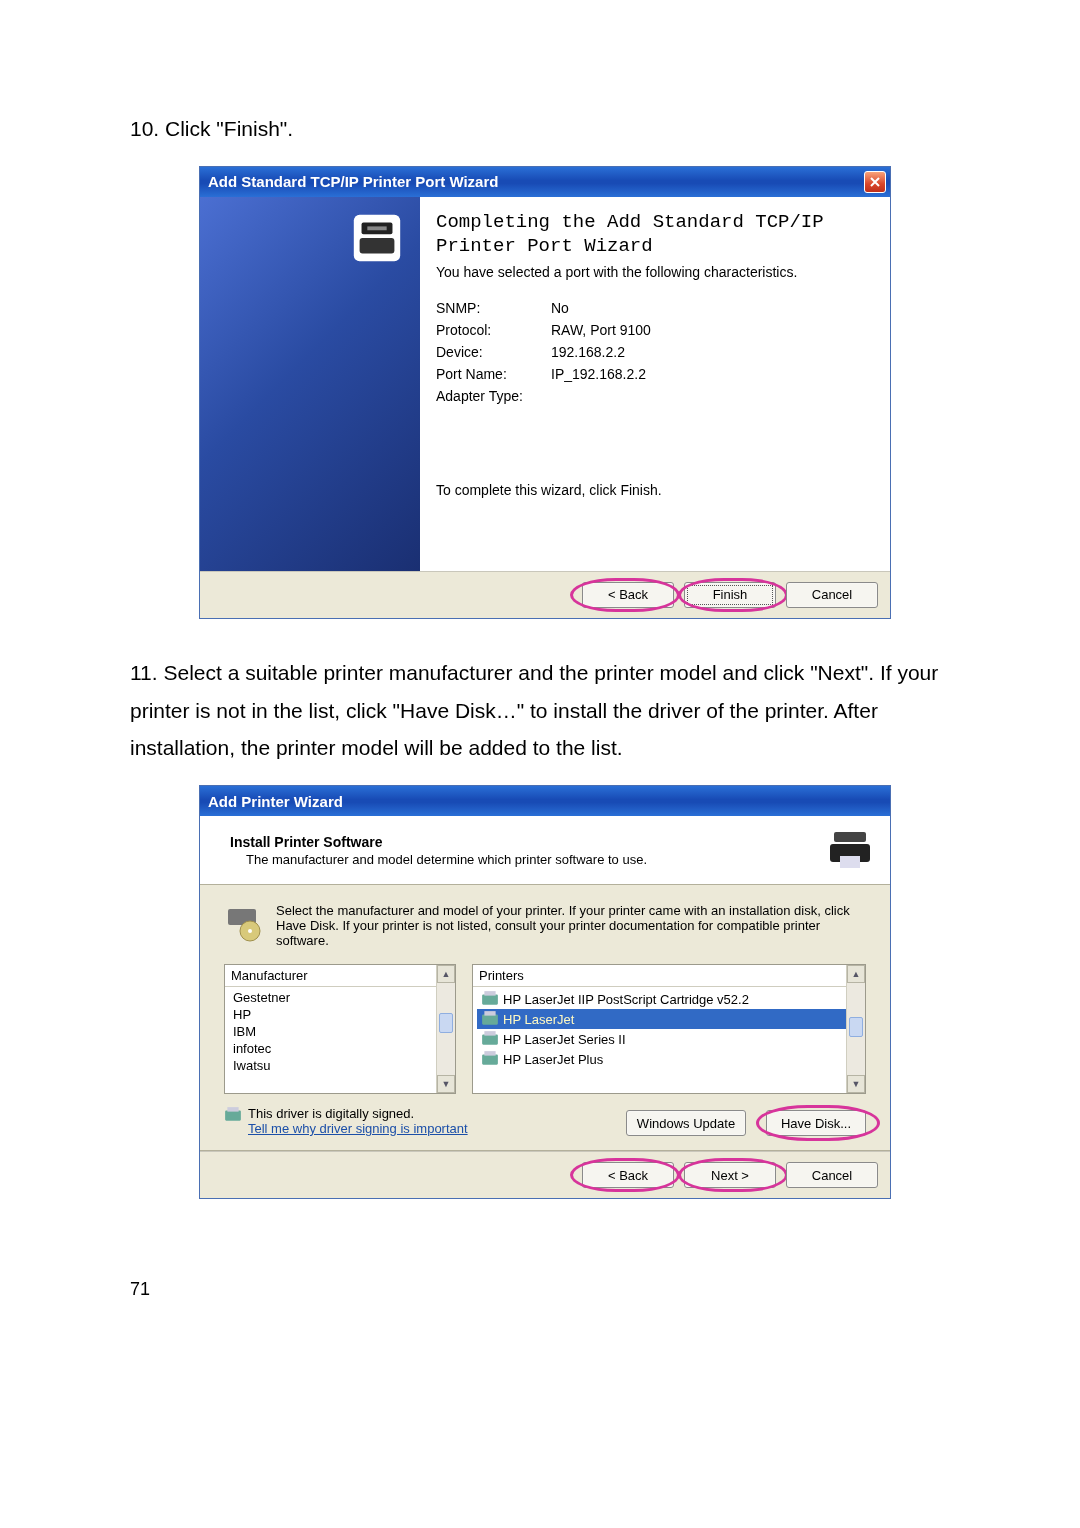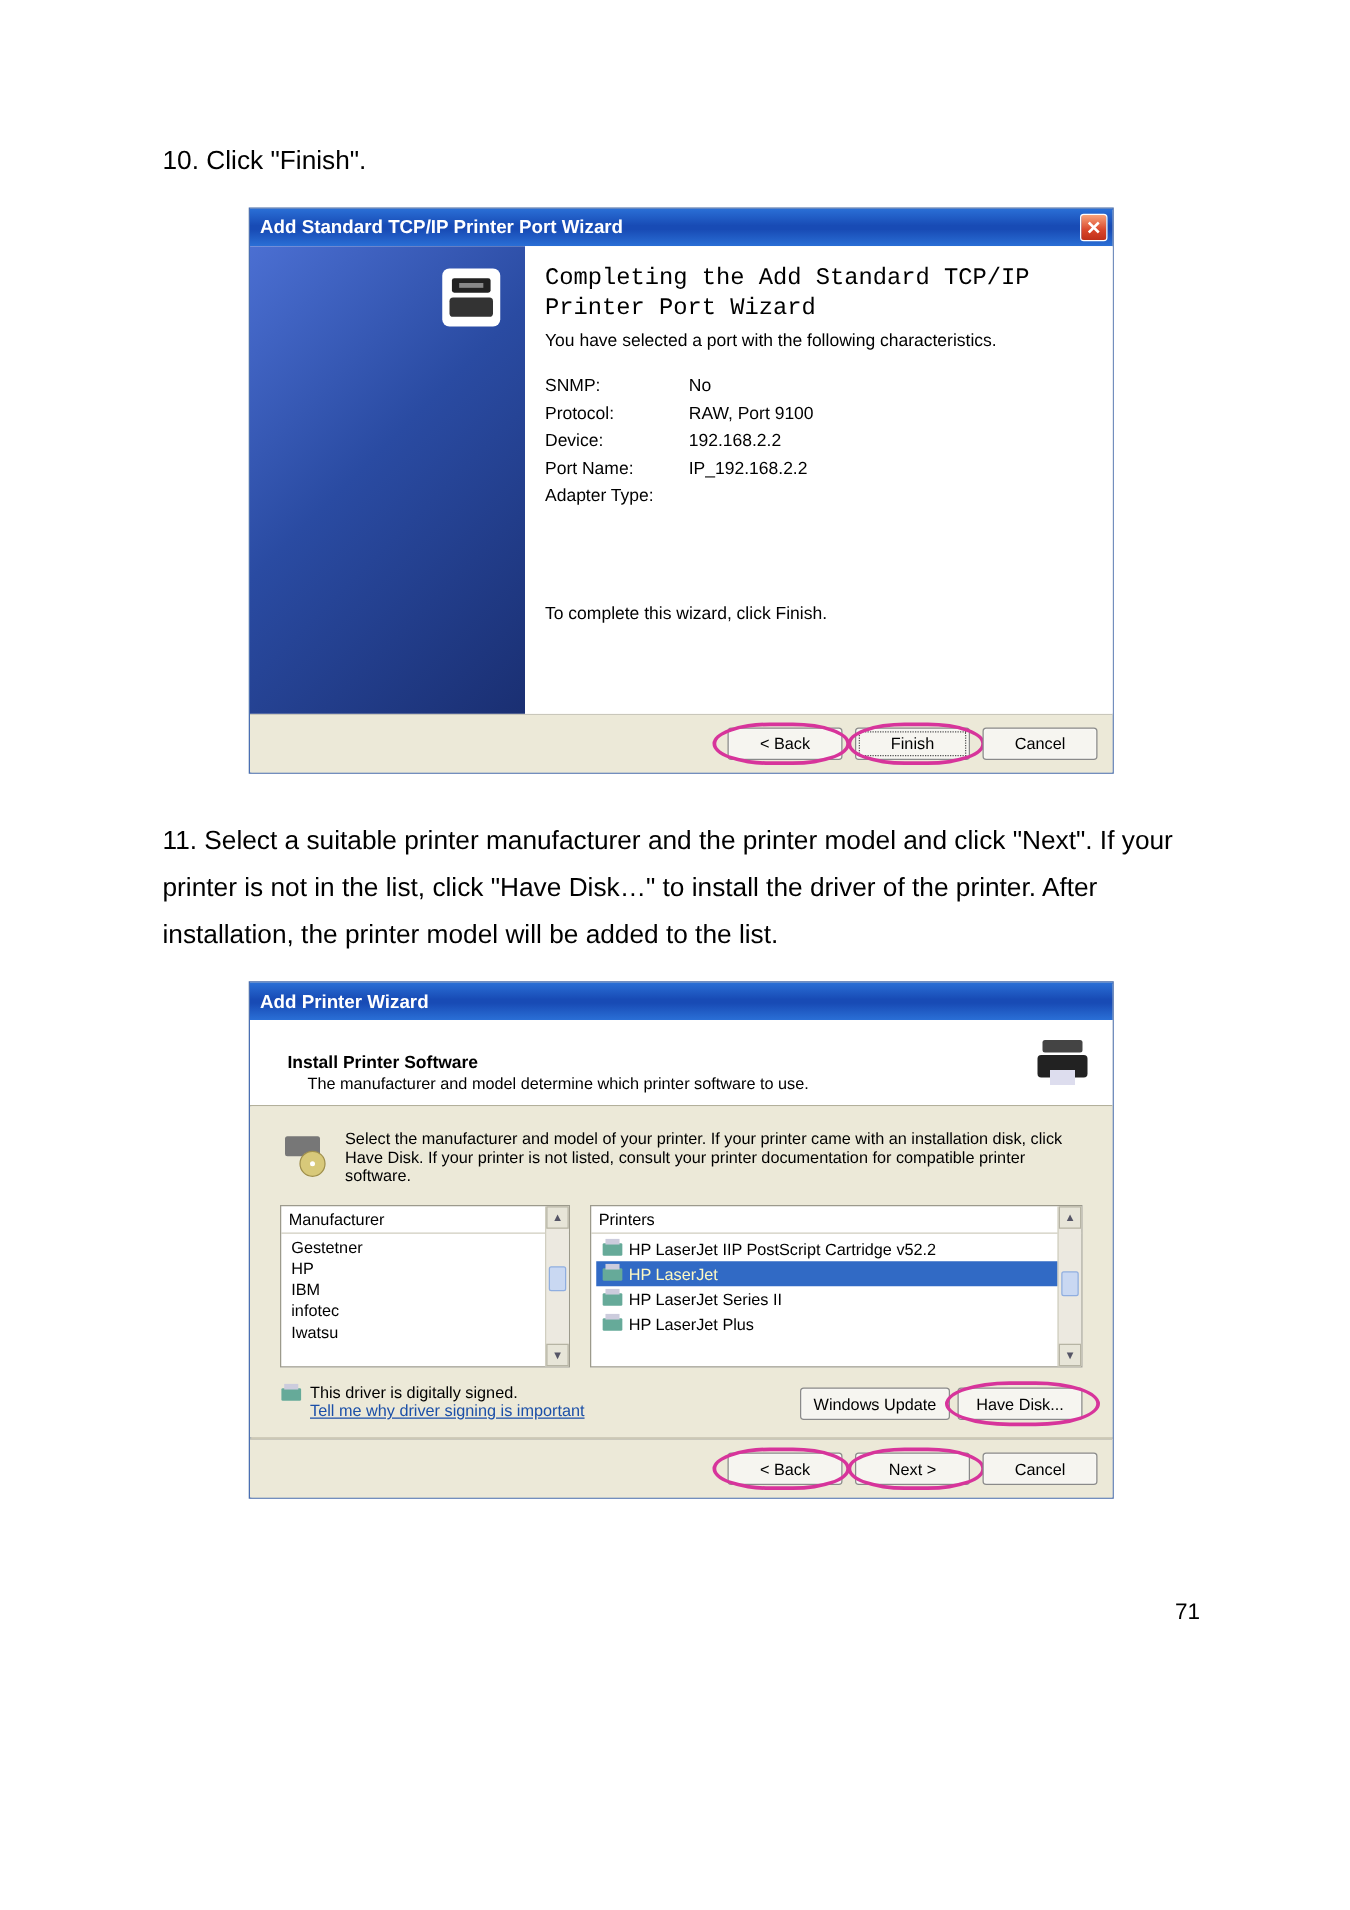--- a/index.html
+++ b/index.html
@@ -139,21 +139,21 @@
     border: 3px solid #d7349b;
     border-radius: 50%/60%;
     pointer-events: none;
   }
   
   .wizard-header-band {
     background: #fff;
     padding: 10px 16px 10px 30px;
     border-bottom: 1px solid #b3b09b;
     display: flex;
-    align-items: flex-end;
+    align-items: center;
     justify-content: space-between;
   }
   .wizard-header-band .left {
     flex: 1;
   }
   .wizard-header-band h4 {
     margin: 0 0 2px 0;
     font-size: 14px;
     font-weight: bold;
   }
@@ -264,30 +264,30 @@
   .signed-row .left {
     display: flex;
     gap: 6px;
   }
   .signed-row a {
     color: #1b4fa8;
     text-decoration: underline;
   }
   .signed-row .btns {
     display: flex;
-    gap: 6px;
+    gap: 20px;
     align-items: center;
     position: relative;
   }
   .disk-icn {
     width: 18px;
     height: 18px;
   }
   .page-num {
-    text-align: right;
+    text-align: left;
     font-size: 18px;
     margin-top: 80px;
   }
   .btn-holder {
     position: relative;
     display: inline-block;
   }
 </style>
 </head>
 <body>

